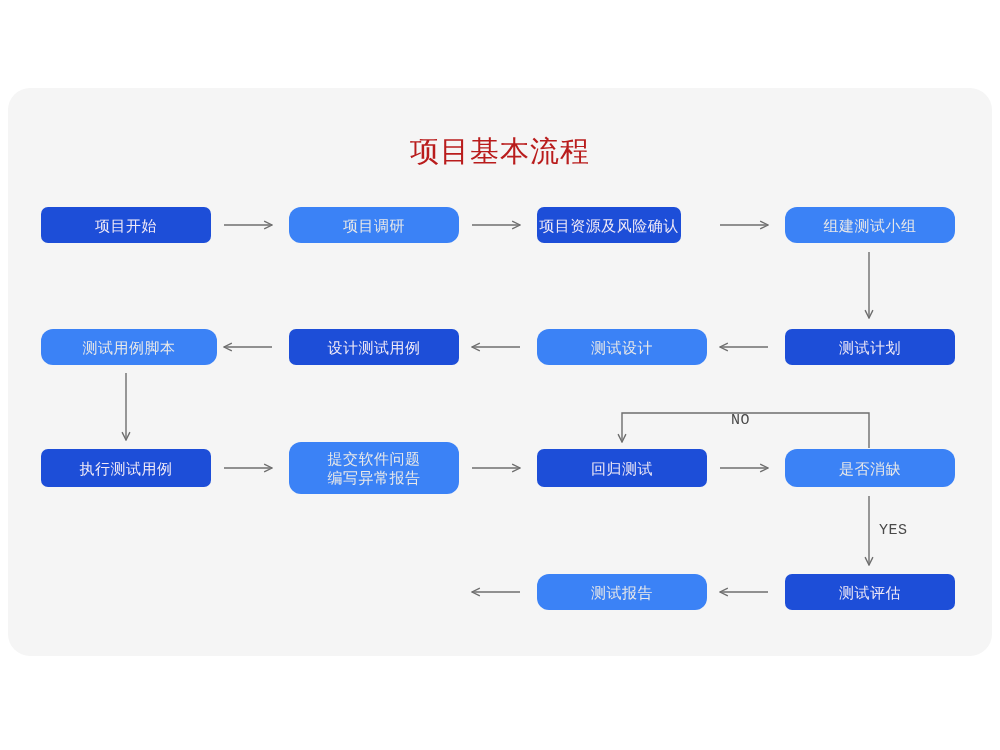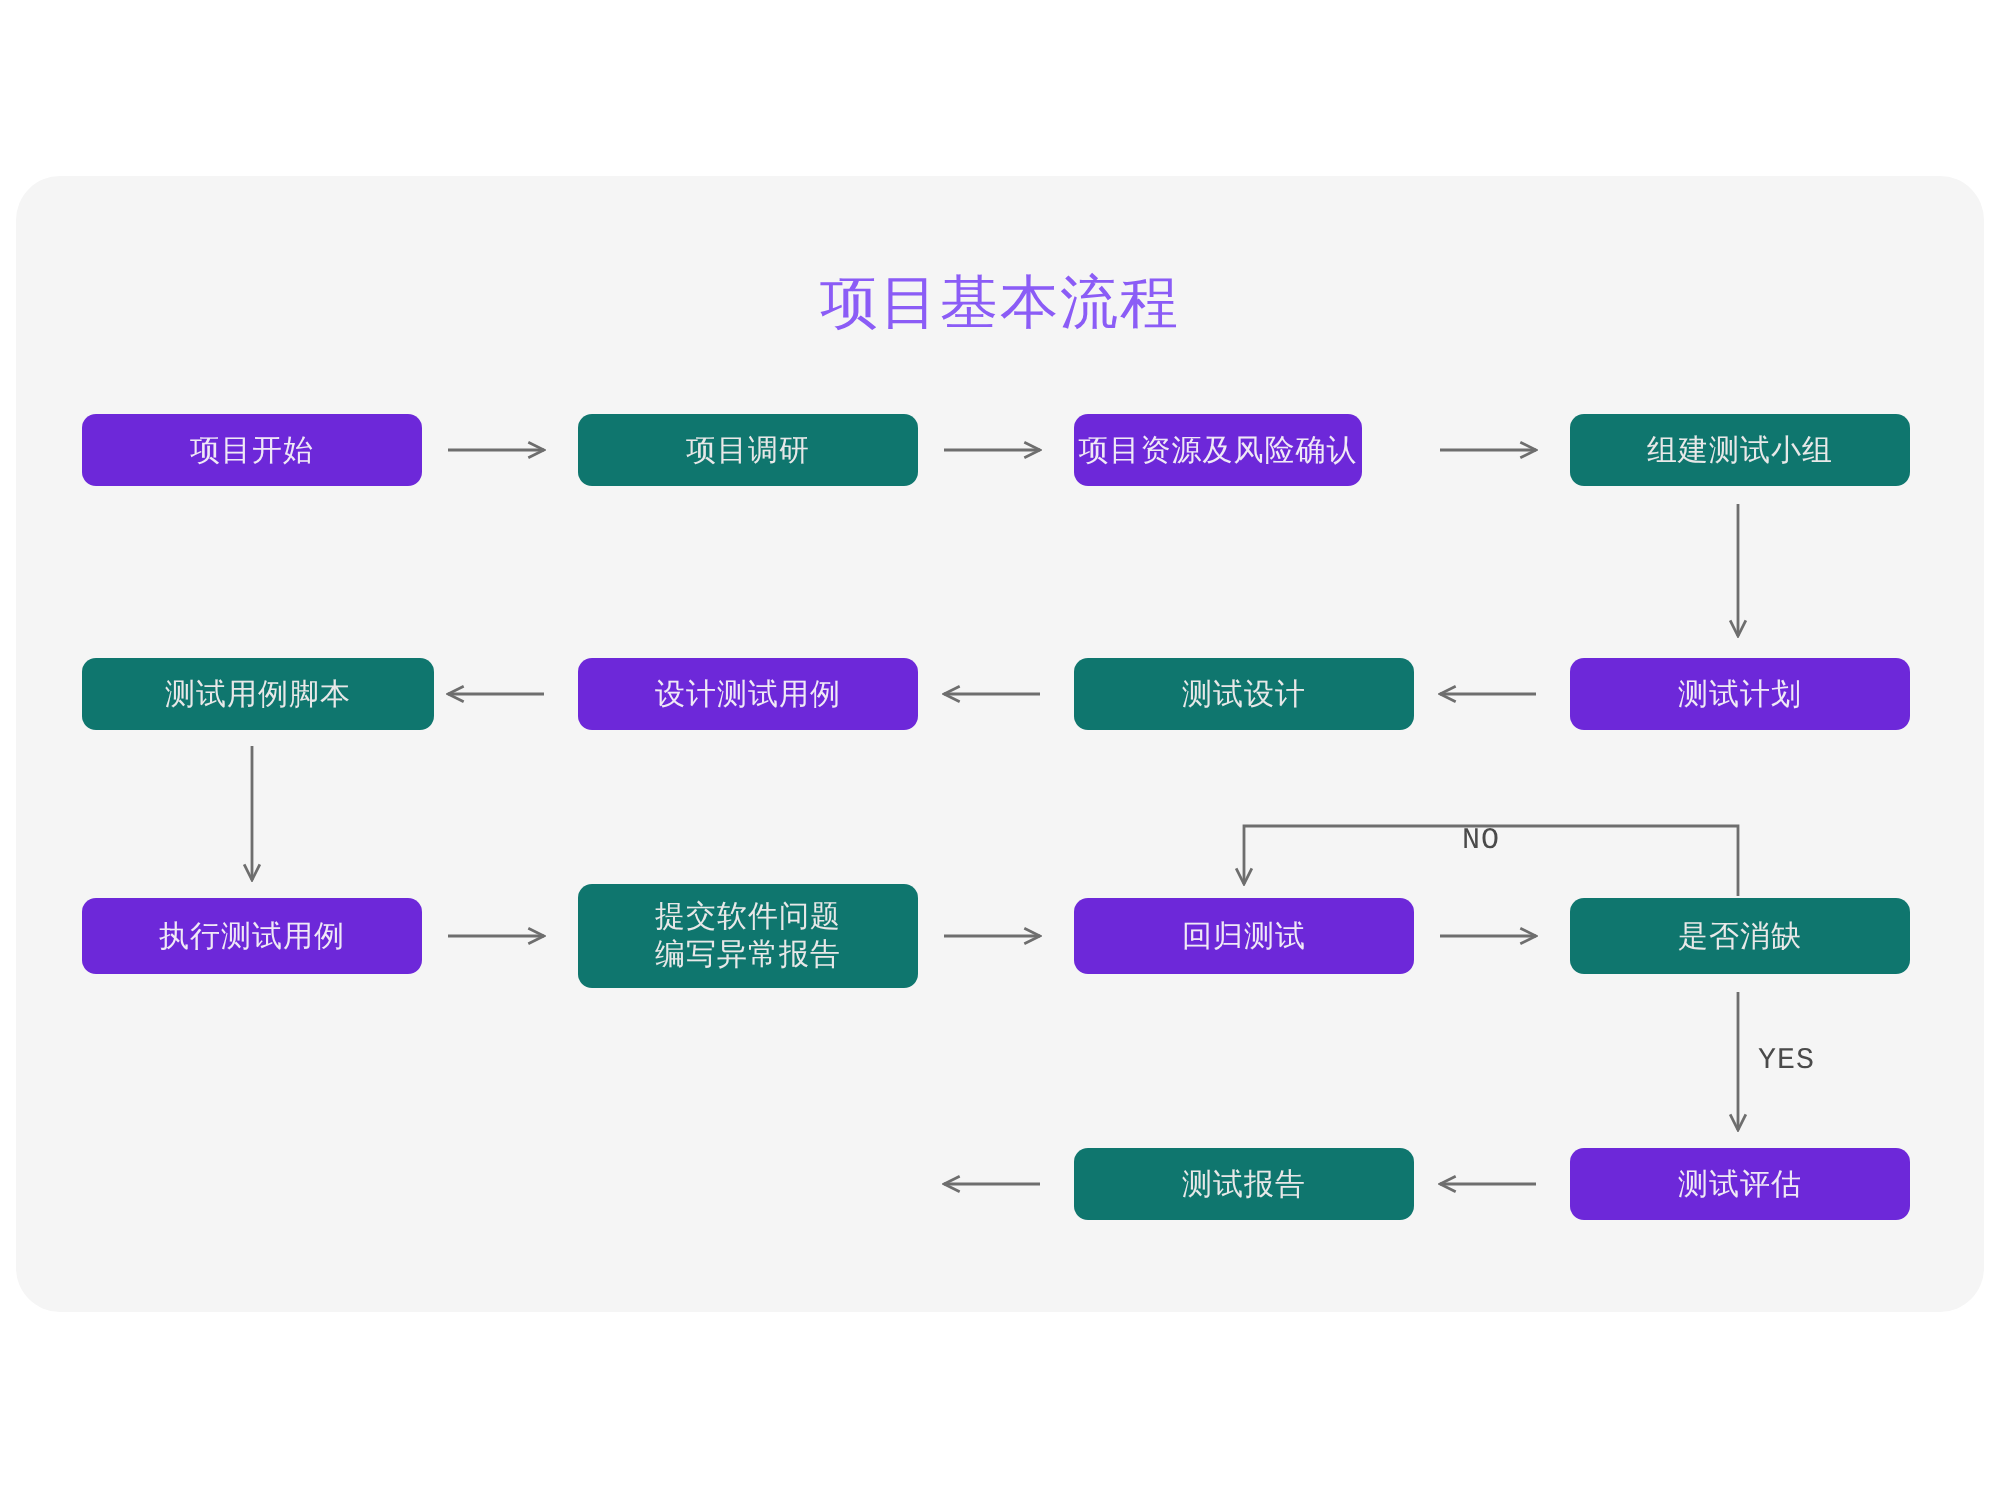--- a/index.html
+++ b/index.html
@@ -34,21 +34,21 @@
 
   
   .title {
     position: absolute;
     left: 0;
     top: 132px;
     width: 1000px;
     text-align: center;
     font-size: 29px;
     font-weight: 400;
-    color: #8b5cf6;
+    color: #b91c1c;
     letter-spacing: 1px;
   }
 
   
   .wires {
     position: absolute;
     left: 0;
     top: 0;
     width: 1000px;
     height: 750px;
@@ -63,26 +63,27 @@
     display: flex;
     align-items: center;
     justify-content: center;
     text-align: center;
     font-size: 15px;
     line-height: 19px;
     letter-spacing: 0.5px;
     white-space: pre-line;
   }
   .node.purple {
-    background: #6d28d9;
+    background: #1d4ed8;
     color: #f0e9f6;
   }
   .node.gray {
-    background: #0f766e;
+    background: #3b82f6;
     color: #e8e8e8;
+    border-radius: 12px;
   }
 
   
   .edge-label {
     position: absolute;
     font-size: 15px;
     color: #4a4a4a;
     letter-spacing: 0.5px;
     font-family: Liberation Mono, monospace;
   }

